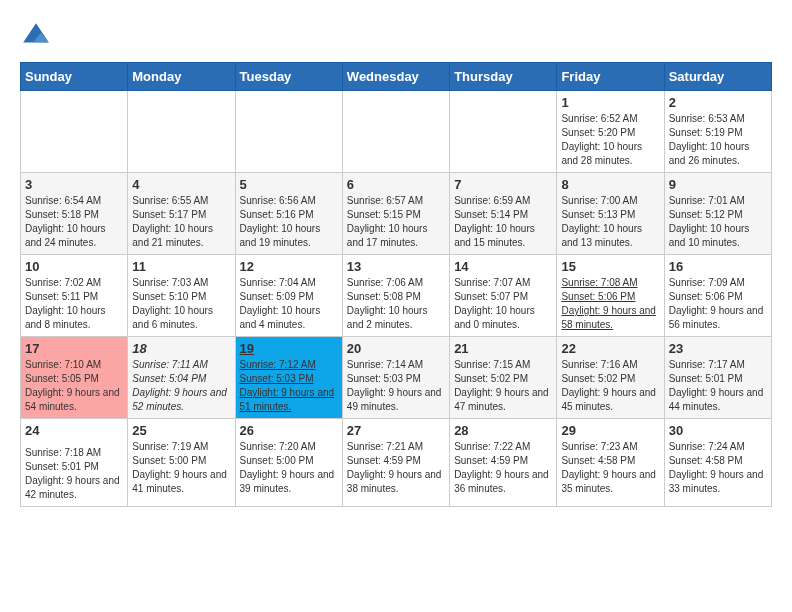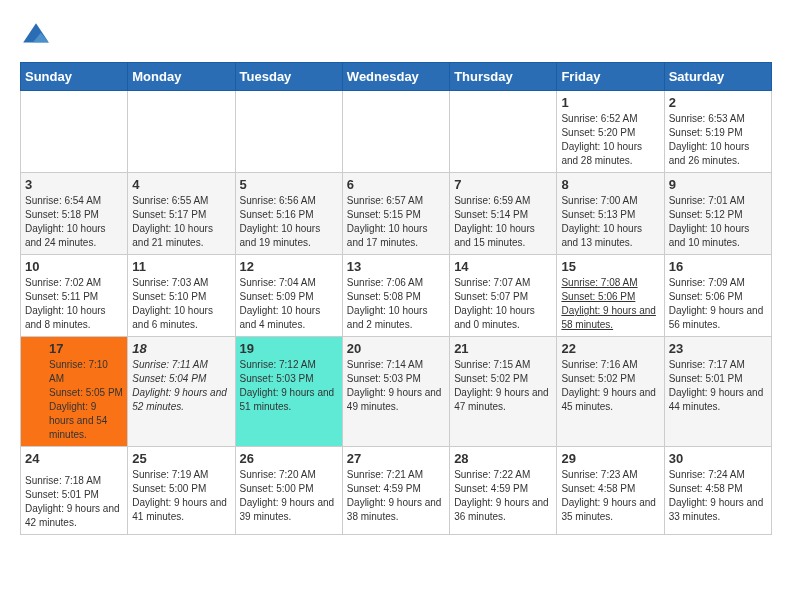--- a/index.html
+++ b/index.html
@@ -219,33 +219,33 @@
 Daylight: 9 hours and 58 minutes.</div>
         </td>
         <td>
           <span class="day-number">16</span>
           <div class="day-info" style="white-space: pre-line;">Sunrise: 7:09 AM
 Sunset: 5:06 PM
 Daylight: 9 hours and 56 minutes.</div>
         </td>
       </tr>
       <tr style="background: rgb(245, 245, 245);">
-        <td style="background: #f97316; padding-left: 28px;">
+        <td style="background: #fca5a5;">
           <span class="day-number">17</span>
           <div class="day-info" style="white-space: pre-line;">Sunrise: 7:10 AM
 Sunset: 5:05 PM
 Daylight: 9 hours and 54 minutes.</div>
         </td>
         <td style="background: rgb(245, 245, 245); font-style: italic;">
           <span class="day-number">18</span>
           <div class="day-info" style="white-space: pre-line;">Sunrise: 7:11 AM
 Sunset: 5:04 PM
 Daylight: 9 hours and 52 minutes.</div>
         </td>
-        <td style="background: #5eead4;">
+        <td style="background: #0ea5e9; text-decoration: underline;">
           <span class="day-number">19</span>
           <div class="day-info" style="white-space: pre-line;">Sunrise: 7:12 AM
 Sunset: 5:03 PM
 Daylight: 9 hours and 51 minutes.</div>
         </td>
         <td style="background: rgb(245, 245, 245);">
           <span class="day-number">20</span>
           <div class="day-info" style="white-space: pre-line;">Sunrise: 7:14 AM
 Sunset: 5:03 PM
 Daylight: 9 hours and 49 minutes.</div>

